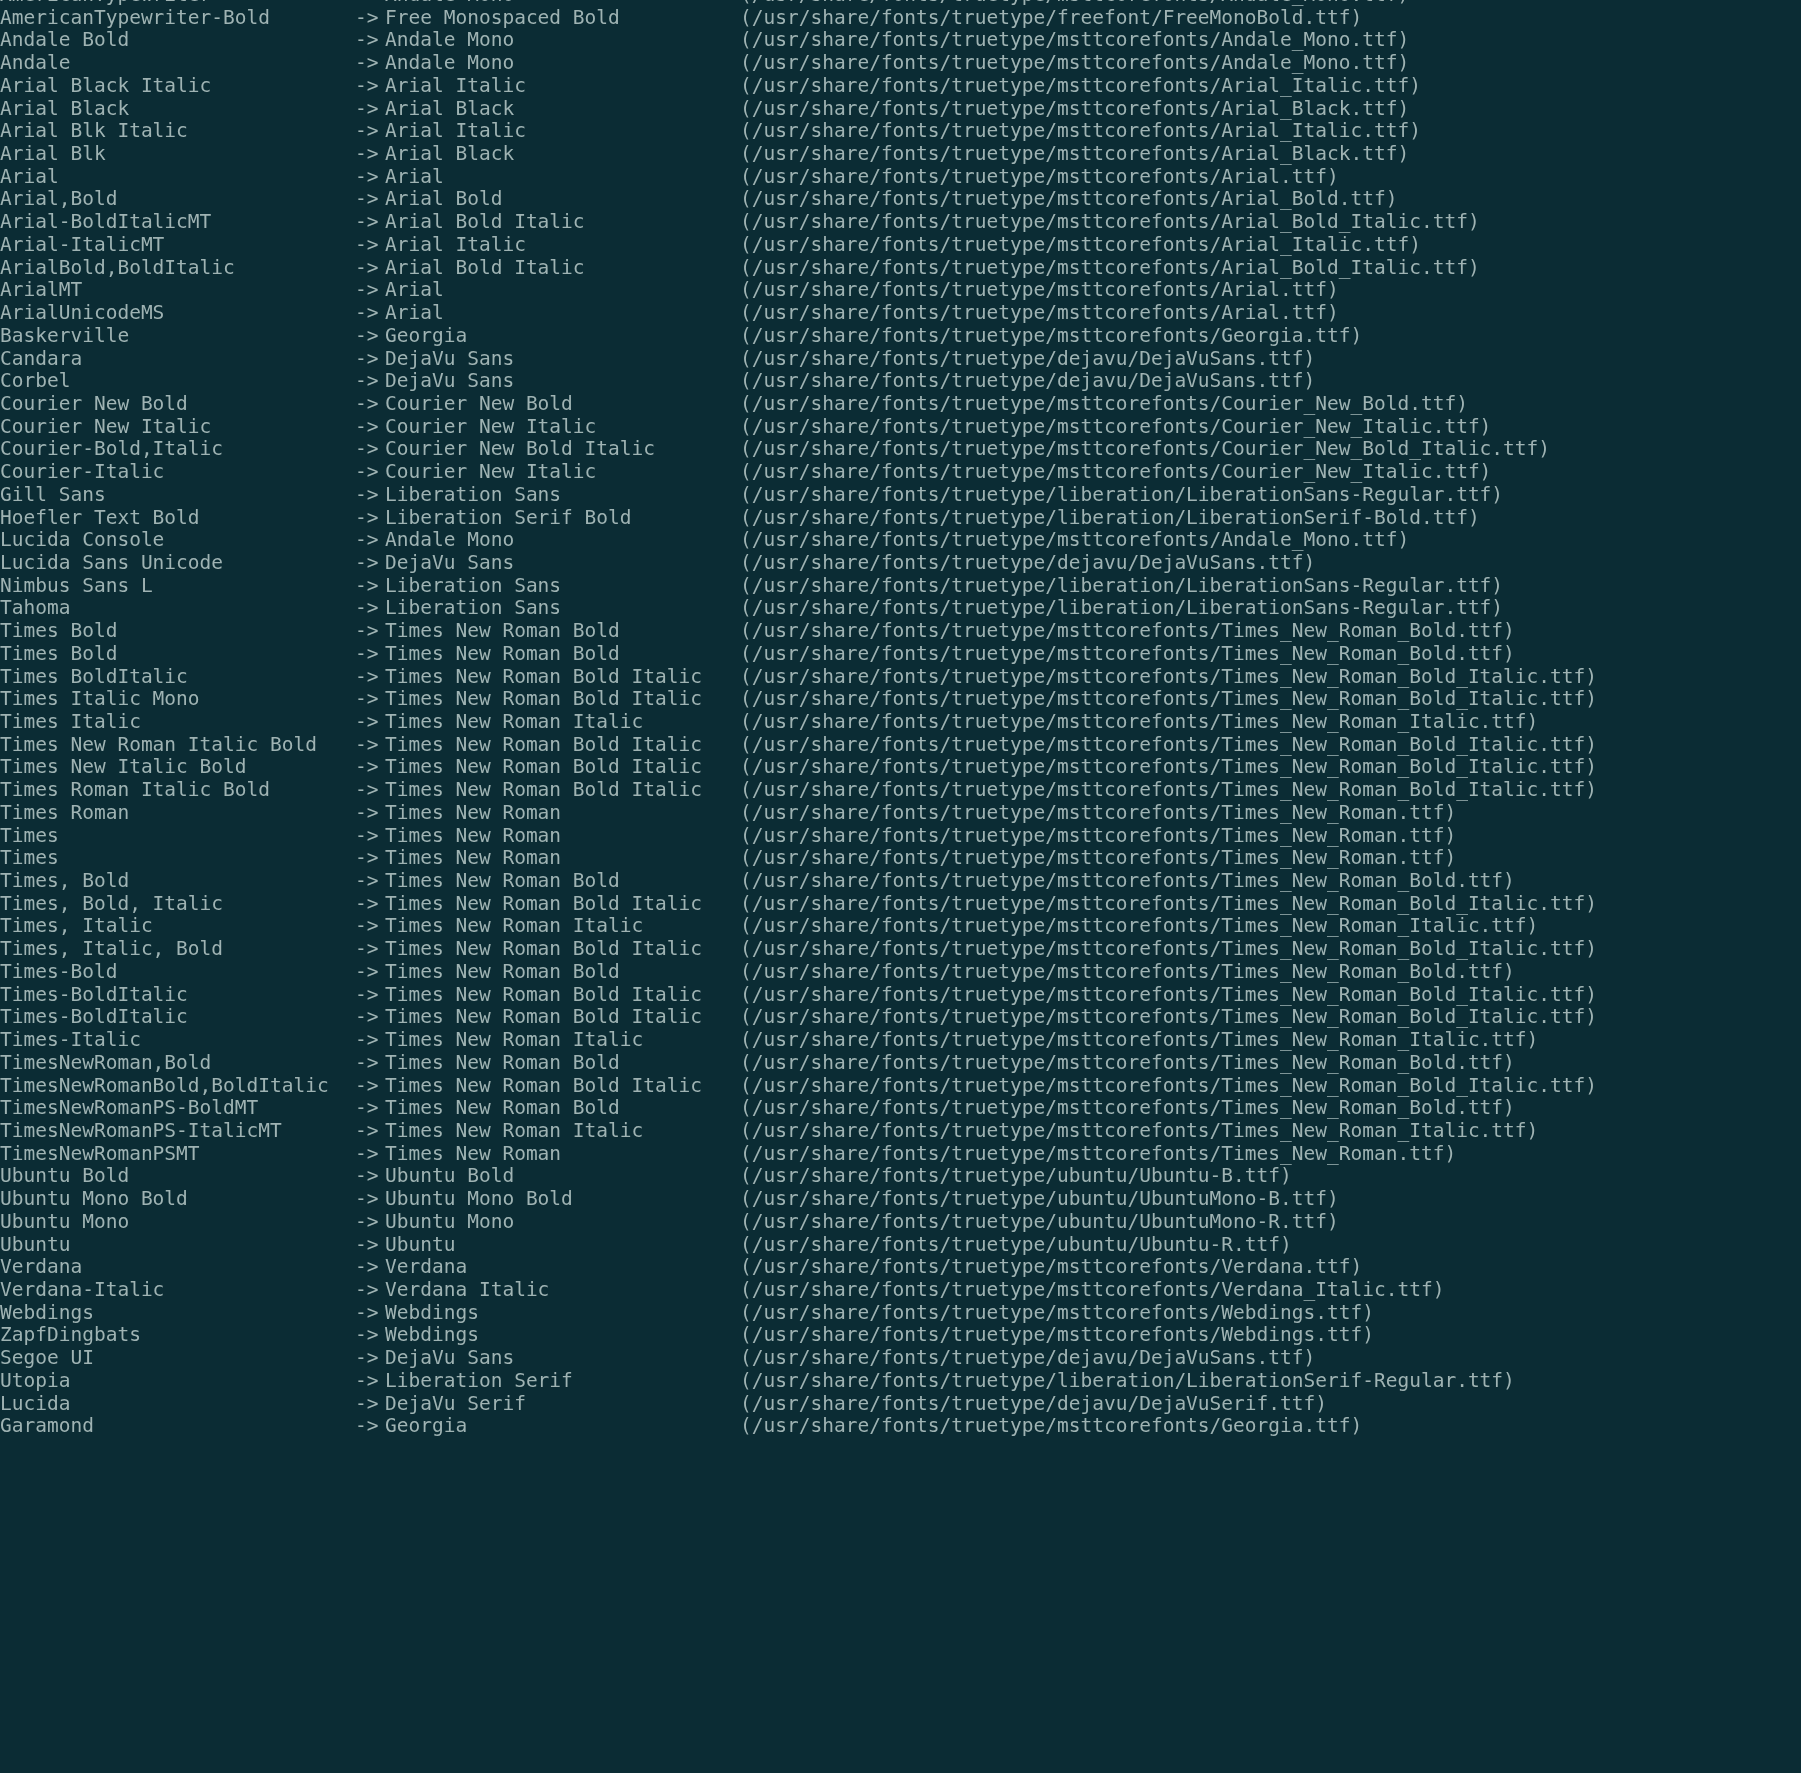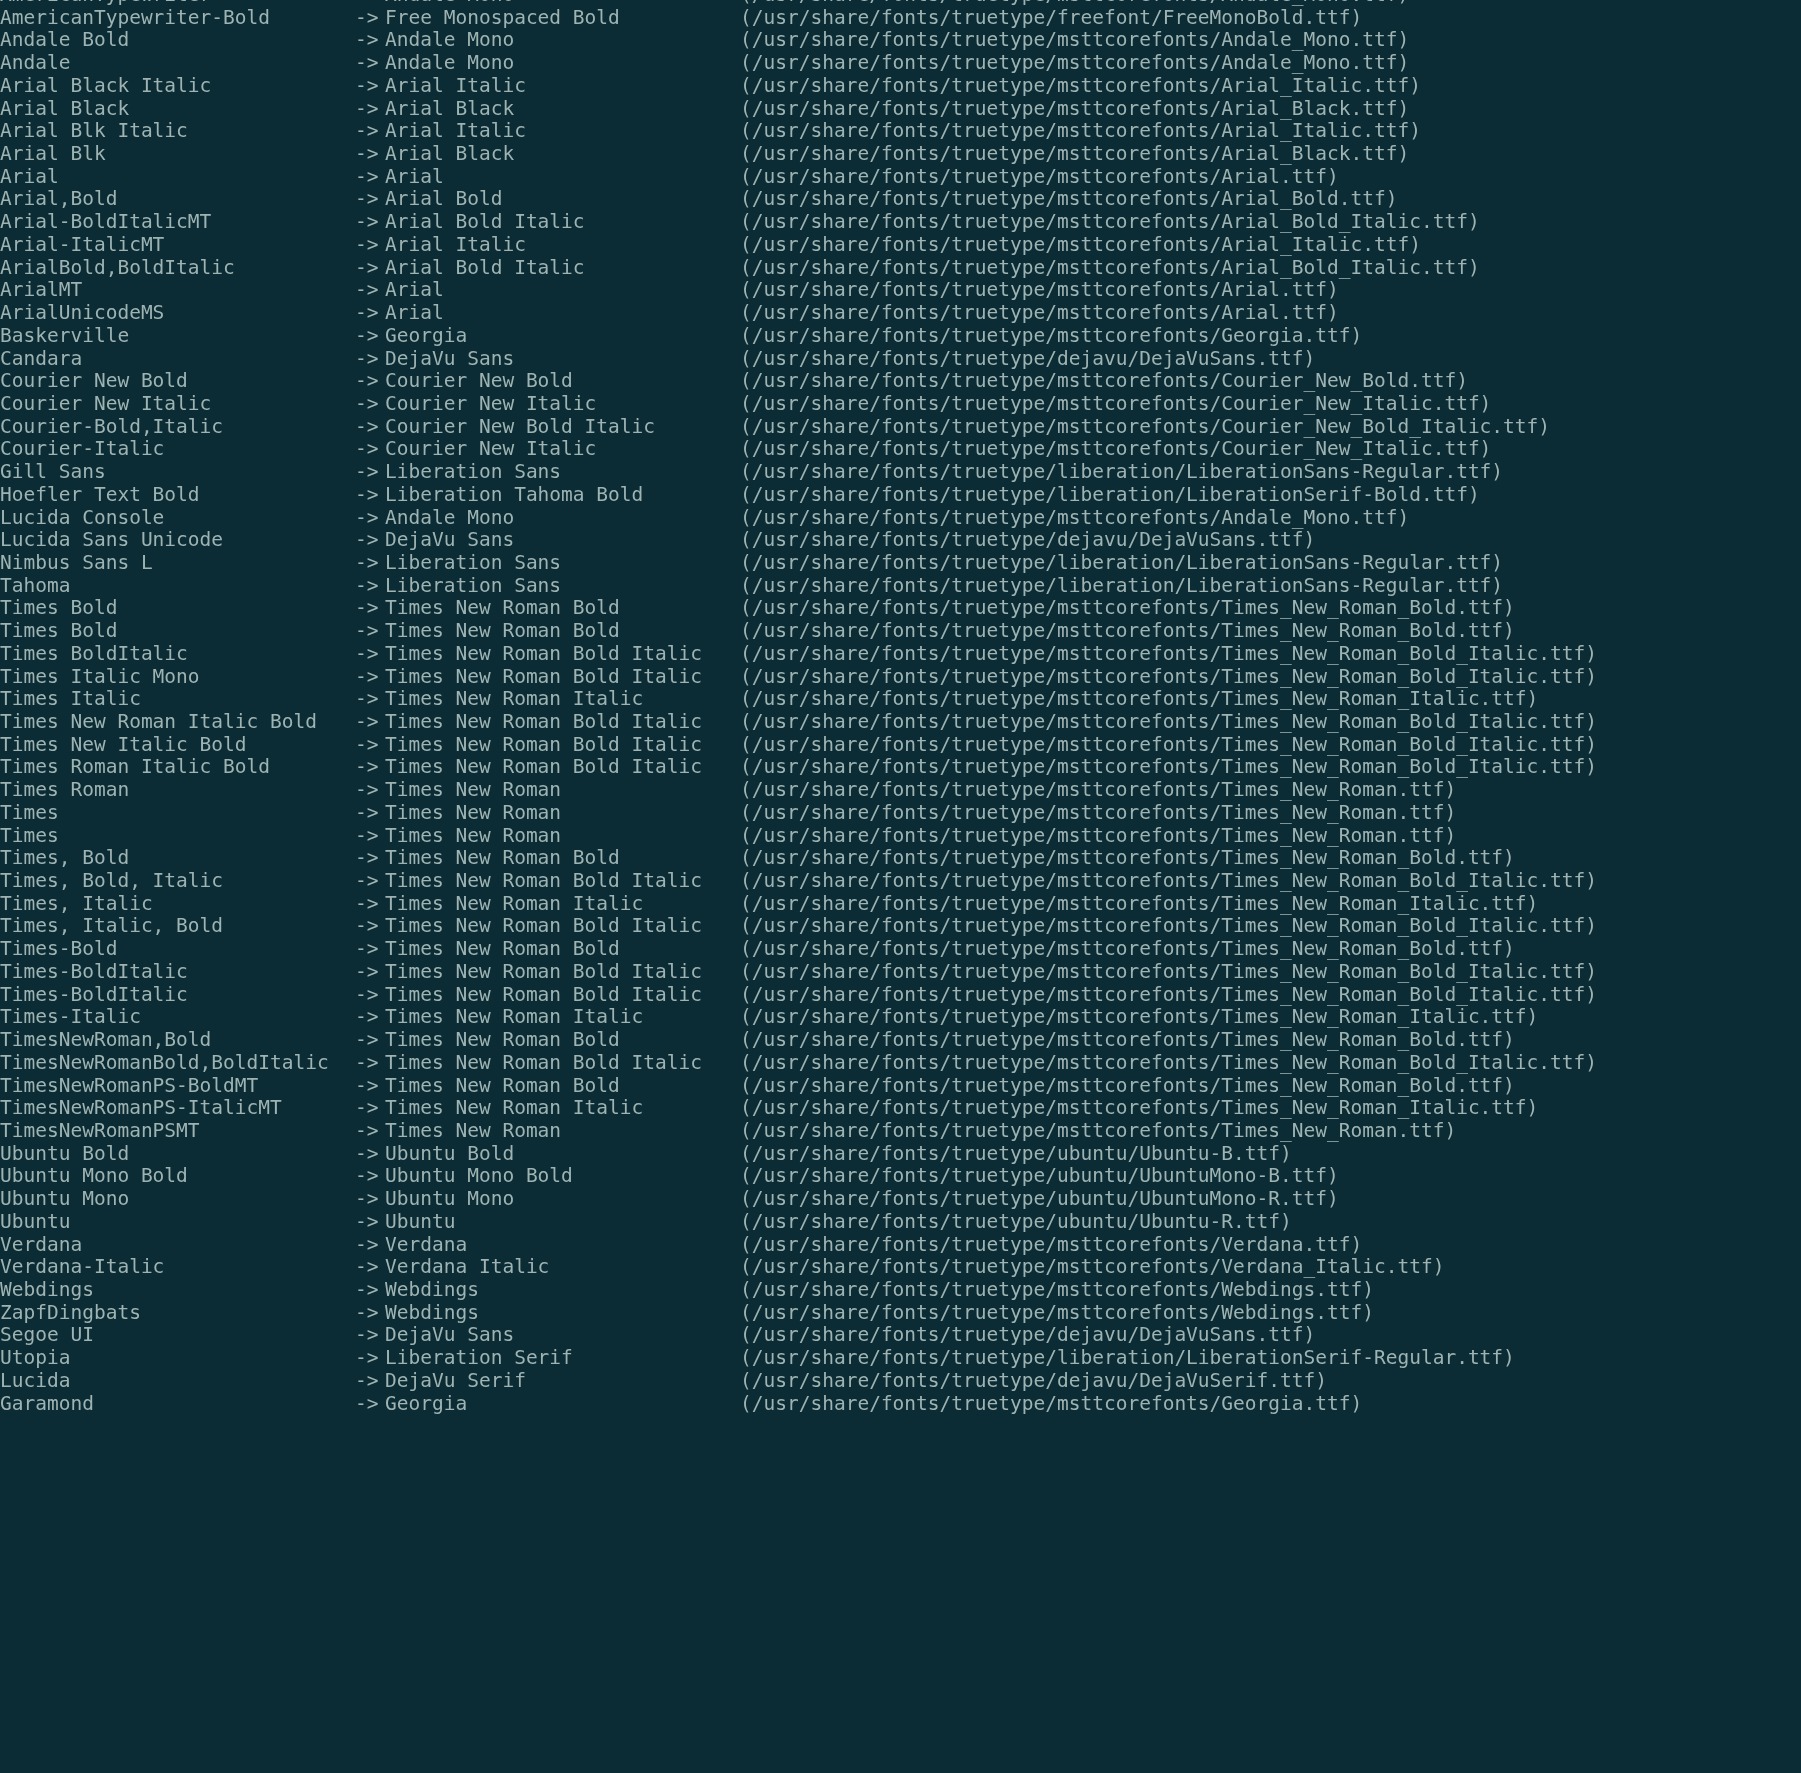--- a/index.html
+++ b/index.html
@@ -75,26 +75,27 @@
       <div class="term-line"><span class="c-src">Arial Blk</span><span class="c-arrow">-&gt; </span><span class="c-dst">Arial Black</span><span class="c-path">(/usr/share/fonts/truetype/msttcorefonts/Arial_Black.ttf)</span></div>
       <div class="term-line"><span class="c-src">Arial</span><span class="c-arrow">-&gt; </span><span class="c-dst">Arial</span><span class="c-path">(/usr/share/fonts/truetype/msttcorefonts/Arial.ttf)</span></div>
       <div class="term-line"><span class="c-src">Arial,Bold</span><span class="c-arrow">-&gt; </span><span class="c-dst">Arial Bold</span><span class="c-path">(/usr/share/fonts/truetype/msttcorefonts/Arial_Bold.ttf)</span></div>
       <div class="term-line"><span class="c-src">Arial-BoldItalicMT</span><span class="c-arrow">-&gt; </span><span class="c-dst">Arial Bold Italic</span><span class="c-path">(/usr/share/fonts/truetype/msttcorefonts/Arial_Bold_Italic.ttf)</span></div>
       <div class="term-line"><span class="c-src">Arial-ItalicMT</span><span class="c-arrow">-&gt; </span><span class="c-dst">Arial Italic</span><span class="c-path">(/usr/share/fonts/truetype/msttcorefonts/Arial_Italic.ttf)</span></div>
       <div class="term-line"><span class="c-src">ArialBold,BoldItalic</span><span class="c-arrow">-&gt; </span><span class="c-dst">Arial Bold Italic</span><span class="c-path">(/usr/share/fonts/truetype/msttcorefonts/Arial_Bold_Italic.ttf)</span></div>
       <div class="term-line"><span class="c-src">ArialMT</span><span class="c-arrow">-&gt; </span><span class="c-dst">Arial</span><span class="c-path">(/usr/share/fonts/truetype/msttcorefonts/Arial.ttf)</span></div>
       <div class="term-line"><span class="c-src">ArialUnicodeMS</span><span class="c-arrow">-&gt; </span><span class="c-dst">Arial</span><span class="c-path">(/usr/share/fonts/truetype/msttcorefonts/Arial.ttf)</span></div>
       <div class="term-line"><span class="c-src">Baskerville</span><span class="c-arrow">-&gt; </span><span class="c-dst">Georgia</span><span class="c-path">(/usr/share/fonts/truetype/msttcorefonts/Georgia.ttf)</span></div>
       <div class="term-line"><span class="c-src">Candara</span><span class="c-arrow">-&gt; </span><span class="c-dst">DejaVu Sans</span><span class="c-path">(/usr/share/fonts/truetype/dejavu/DejaVuSans.ttf)</span></div>
+      <div class="term-line"><span class="c-src">Corbel</span><span class="c-arrow">-&gt; </span><span class="c-dst">DejaVu Sans</span><span class="c-path">(/usr/share/fonts/truetype/dejavu/DejaVuSans.ttf)</span></div>
       <div class="term-line"><span class="c-src">Courier New Bold</span><span class="c-arrow">-&gt; </span><span class="c-dst">Courier New Bold</span><span class="c-path">(/usr/share/fonts/truetype/msttcorefonts/Courier_New_Bold.ttf)</span></div>
       <div class="term-line"><span class="c-src">Courier New Italic</span><span class="c-arrow">-&gt; </span><span class="c-dst">Courier New Italic</span><span class="c-path">(/usr/share/fonts/truetype/msttcorefonts/Courier_New_Italic.ttf)</span></div>
       <div class="term-line"><span class="c-src">Courier-Bold,Italic</span><span class="c-arrow">-&gt; </span><span class="c-dst">Courier New Bold Italic</span><span class="c-path">(/usr/share/fonts/truetype/msttcorefonts/Courier_New_Bold_Italic.ttf)</span></div>
       <div class="term-line"><span class="c-src">Courier-Italic</span><span class="c-arrow">-&gt; </span><span class="c-dst">Courier New Italic</span><span class="c-path">(/usr/share/fonts/truetype/msttcorefonts/Courier_New_Italic.ttf)</span></div>
       <div class="term-line"><span class="c-src">Gill Sans</span><span class="c-arrow">-&gt; </span><span class="c-dst">Liberation Sans</span><span class="c-path">(/usr/share/fonts/truetype/liberation/LiberationSans-Regular.ttf)</span></div>
-      <div class="term-line"><span class="c-src">Hoefler Text Bold</span><span class="c-arrow">-&gt; </span><span class="c-dst">Liberation Tahoma Bold</span><span class="c-path">(/usr/share/fonts/truetype/liberation/LiberationSerif-Bold.ttf)</span></div>
+      <div class="term-line"><span class="c-src">Hoefler Text Bold</span><span class="c-arrow">-&gt; </span><span class="c-dst">Liberation Serif Bold</span><span class="c-path">(/usr/share/fonts/truetype/liberation/LiberationSerif-Bold.ttf)</span></div>
       <div class="term-line"><span class="c-src">Lucida Console</span><span class="c-arrow">-&gt; </span><span class="c-dst">Andale Mono</span><span class="c-path">(/usr/share/fonts/truetype/msttcorefonts/Andale_Mono.ttf)</span></div>
       <div class="term-line"><span class="c-src">Lucida Sans Unicode</span><span class="c-arrow">-&gt; </span><span class="c-dst">DejaVu Sans</span><span class="c-path">(/usr/share/fonts/truetype/dejavu/DejaVuSans.ttf)</span></div>
       <div class="term-line"><span class="c-src">Nimbus Sans L</span><span class="c-arrow">-&gt; </span><span class="c-dst">Liberation Sans</span><span class="c-path">(/usr/share/fonts/truetype/liberation/LiberationSans-Regular.ttf)</span></div>
       <div class="term-line"><span class="c-src">Tahoma</span><span class="c-arrow">-&gt; </span><span class="c-dst">Liberation Sans</span><span class="c-path">(/usr/share/fonts/truetype/liberation/LiberationSans-Regular.ttf)</span></div>
       <div class="term-line"><span class="c-src">Times Bold</span><span class="c-arrow">-&gt; </span><span class="c-dst">Times New Roman Bold</span><span class="c-path">(/usr/share/fonts/truetype/msttcorefonts/Times_New_Roman_Bold.ttf)</span></div>
       <div class="term-line"><span class="c-src">Times Bold</span><span class="c-arrow">-&gt; </span><span class="c-dst">Times New Roman Bold</span><span class="c-path">(/usr/share/fonts/truetype/msttcorefonts/Times_New_Roman_Bold.ttf)</span></div>
       <div class="term-line"><span class="c-src">Times BoldItalic</span><span class="c-arrow">-&gt; </span><span class="c-dst">Times New Roman Bold Italic</span><span class="c-path">(/usr/share/fonts/truetype/msttcorefonts/Times_New_Roman_Bold_Italic.ttf)</span></div>
       <div class="term-line"><span class="c-src">Times Italic Mono</span><span class="c-arrow">-&gt; </span><span class="c-dst">Times New Roman Bold Italic</span><span class="c-path">(/usr/share/fonts/truetype/msttcorefonts/Times_New_Roman_Bold_Italic.ttf)</span></div>
       <div class="term-line"><span class="c-src">Times Italic</span><span class="c-arrow">-&gt; </span><span class="c-dst">Times New Roman Italic</span><span class="c-path">(/usr/share/fonts/truetype/msttcorefonts/Times_New_Roman_Italic.ttf)</span></div>
       <div class="term-line"><span class="c-src">Times New Roman Italic Bold</span><span class="c-arrow">-&gt; </span><span class="c-dst">Times New Roman Bold Italic</span><span class="c-path">(/usr/share/fonts/truetype/msttcorefonts/Times_New_Roman_Bold_Italic.ttf)</span></div>

